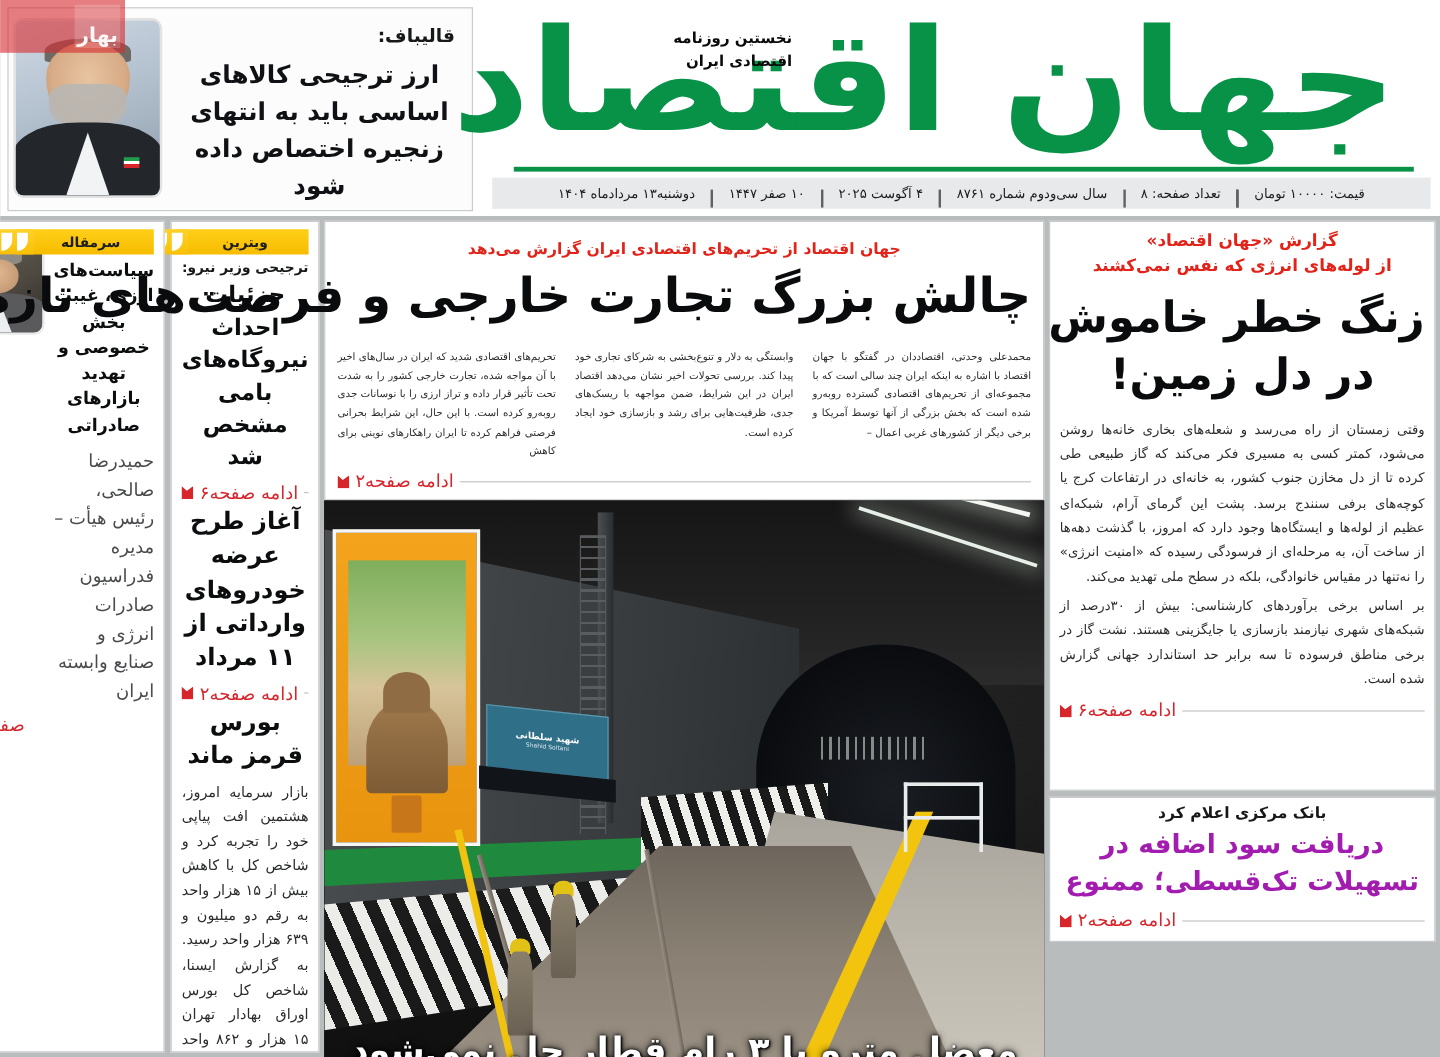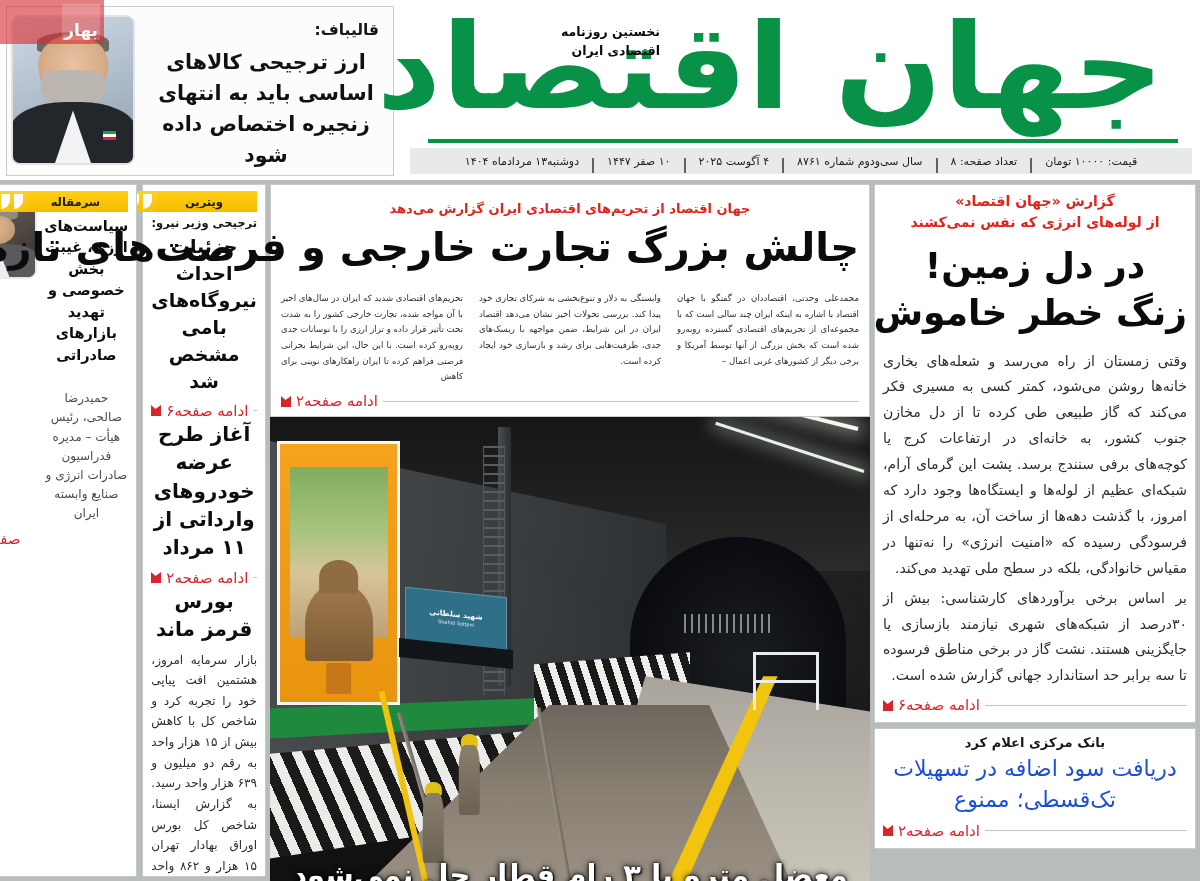--- a/index.html
+++ b/index.html
@@ -168,21 +168,21 @@
   .kicker { font-size: 11.5px; font-weight: bold; color: #17181a; text-align: center; margin: 3px 0 3px 0; }
   .hl-1 { font-size: 19px; font-weight: bold; line-height: 1.42; color: #0c0d0f; text-align: center; }
   .hl-2 { font-size: 20px; font-weight: bold; line-height: 1.42; color: #0c0d0f; text-align: center; }
   .hl-3 { font-size: 20px; font-weight: bold; line-height: 1.42; color: #0c0d0f; text-align: center; }
   .hl-side { font-size: 14.5px; font-weight: bold; line-height: 1.48; color: #0c0d0f; text-align: center; }
 
   .body-sm {
     font-size: 12px; line-height: 1.72; color: #2a2b2d;
     text-align: justify; margin-top: 6px;
   }
-  .byline { font-size: 12px; line-height: 1.6; color: #4a4b4d; text-align: center; margin-top: 23px; }
+  .byline { font-size: 15px; line-height: 1.6; color: #4a4b4d; margin-top: 6px; }
 
   .contlink {
     display: flex; flex-direction: row-reverse; align-items: center;
     gap: 5px; margin-top: 7px;
   }
   .contlink .flag {
     width: 10px; height: 11px; background: #d6262c; flex: 0 0 auto;
     clip-path: polygon(0 0, 100% 0, 100% 100%, 55% 64%, 0 100%);
     transform: rotate(180deg);
   }
@@ -398,24 +398,24 @@
   
   .rightcol {
     position: absolute; left: 874px; top: 4px; width: 322px; height: 601px;
     display: flex; flex-direction: column; gap: 5px;
   }
   .rk-red { font-size: 14px; font-weight: bold; color:#e2231a; text-align:center; line-height:1.5; }
   .hl-big-right {
     font-size: 36px; font-weight:bold; color:#0a0b0d; text-align:center;
     line-height: 1.3; letter-spacing:-1px; margin: 10px 0 12px 0; white-space: nowrap;
   }
-  .rt-body { font-size: 14px; line-height:1.85; color:#2b2c2e; text-align: justify; }
+  .rt-body { font-size: 11px; line-height:1.85; color:#2b2c2e; text-align: justify; }
   .rt-body p { margin-bottom: 4px; }
   .hl-bank {
-    font-size: 22px; font-weight:normal; color:#1d4ed8; text-align:center;
+    font-size: 22px; font-weight:bold; color:#a21caf; text-align:center;
     line-height: 1.38; margin-top: 4px; letter-spacing:-0.4px;
   }
   .kicker-bank { font-size: 13px; font-weight:bold; color:#17181a; text-align:center; }
 </style>
 </head>
 <body>
 
 <div class="page">
 
   <div class="topstrip">
@@ -612,22 +612,22 @@
         </div>
       </div>
     </div>
 
     <div class="rightcol">
 
       <div class="card" style="flex:1 1 auto;">
         <div class="rk-red">گزارش «جهان اقتصاد»</div>
         <div class="rk-red">از لوله‌های انرژی که نفس نمی‌کشند</div>
         <div class="hl-big-right">
+          <div>زنگ خطر خاموش</div>
           <div>در دل زمین!</div>
-          <div>زنگ خطر خاموش</div>
         </div>
         <div class="rt-body">
           <p>وقتی زمستان از راه می‌رسد و شعله‌های بخاری خانه‌ها روشن می‌شود، کمتر کسی به مسیری فکر می‌کند که گاز طبیعی طی کرده تا از دل مخازن جنوب کشور، به خانه‌ای در ارتفاعات کرج یا کوچه‌های برفی سنندج برسد. پشت این گرمای آرام، شبکه‌ای عظیم از لوله‌ها و ایستگاه‌ها وجود دارد که امروز، با گذشت دهه‌ها از ساخت آن، به مرحله‌ای از فرسودگی رسیده که «امنیت انرژی» را نه‌تنها در مقیاس خانوادگی، بلکه در سطح ملی تهدید می‌کند.</p>
           <p>بر اساس برخی برآوردهای کارشناسی: بیش از ۳۰درصد از شبکه‌های شهری نیازمند بازسازی یا جایگزینی هستند. نشت گاز در برخی مناطق فرسوده تا سه برابر حد استاندارد جهانی گزارش شده است.</p>
         </div>
         <div class="contlink">
           <span class="flag"></span>
           <span class="txt">ادامه صفحه۶</span>
           <span class="rule"></span>
         </div>

